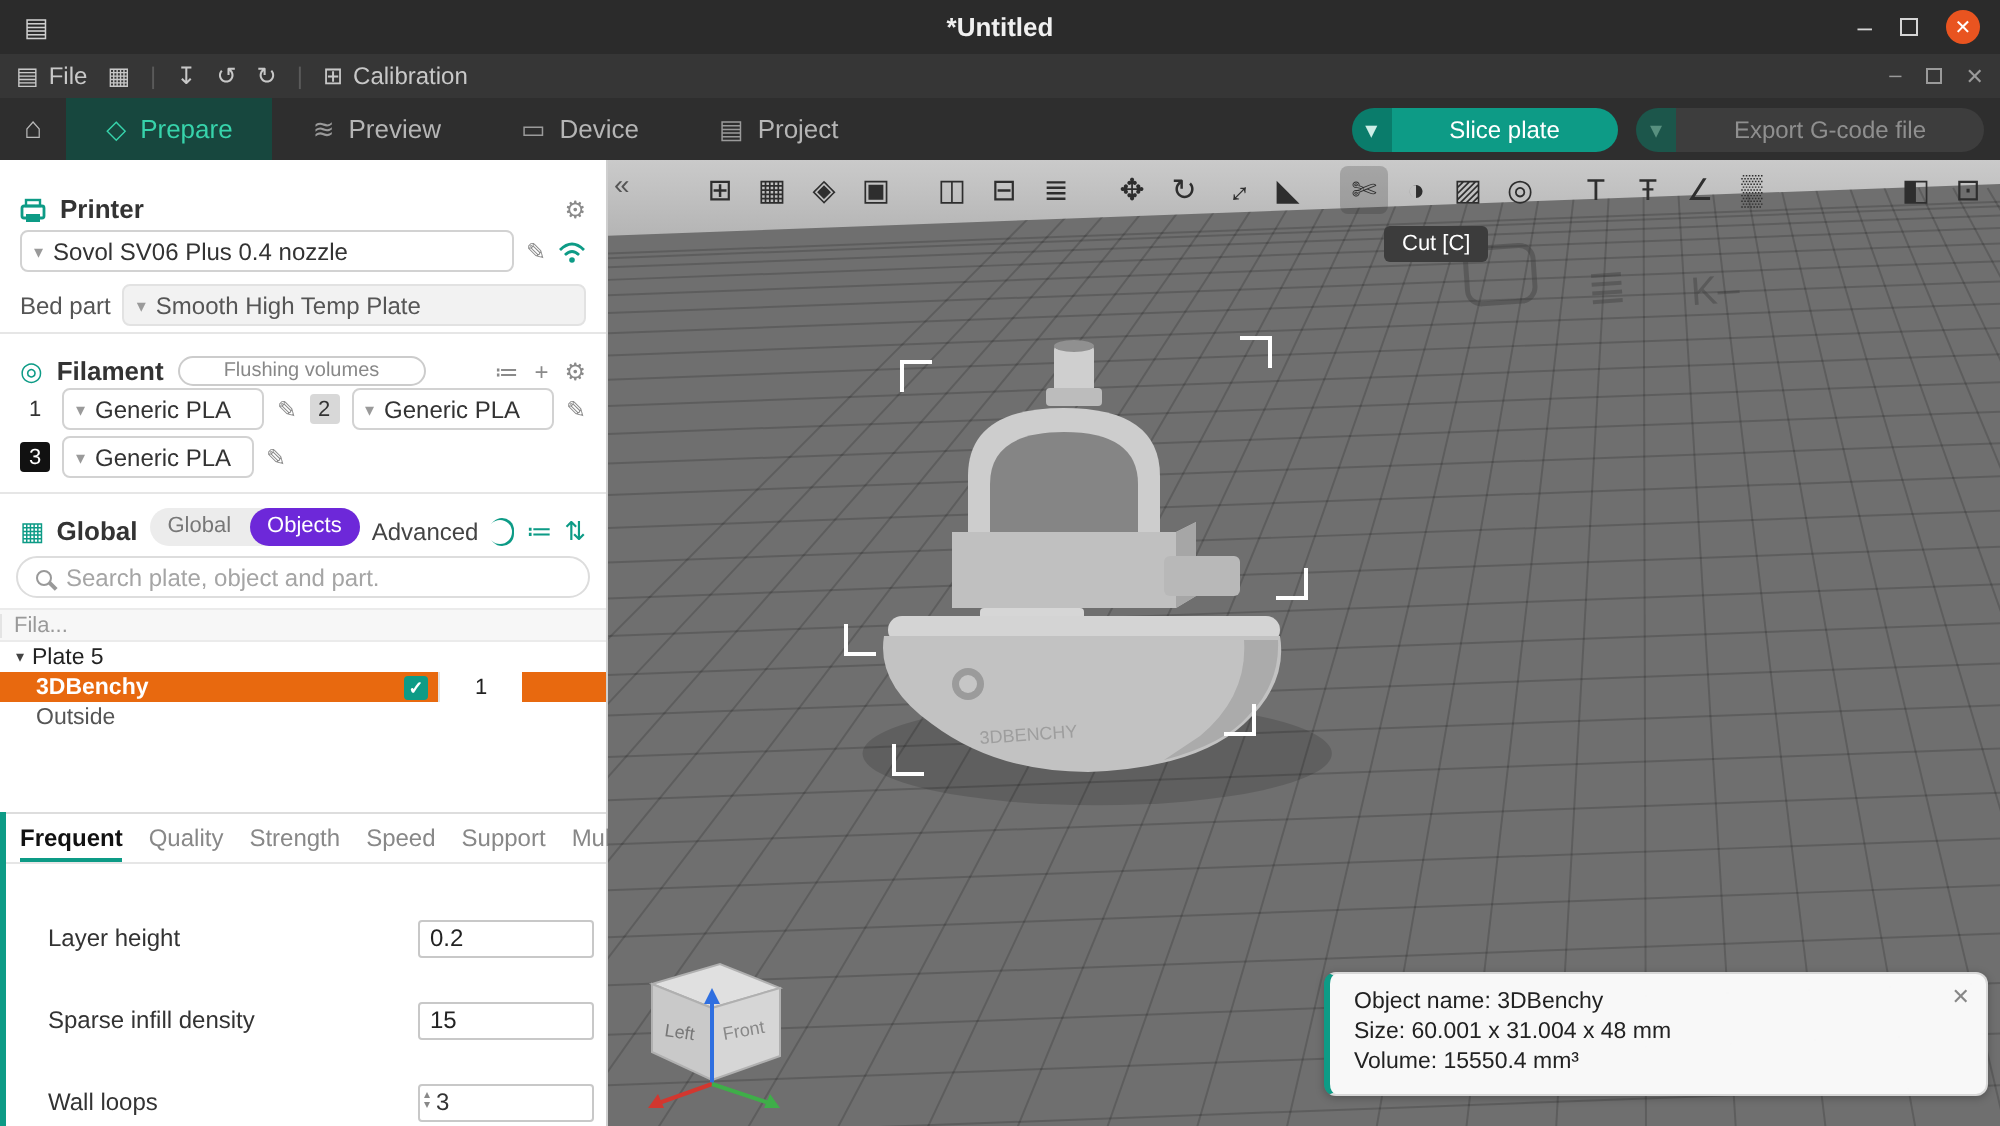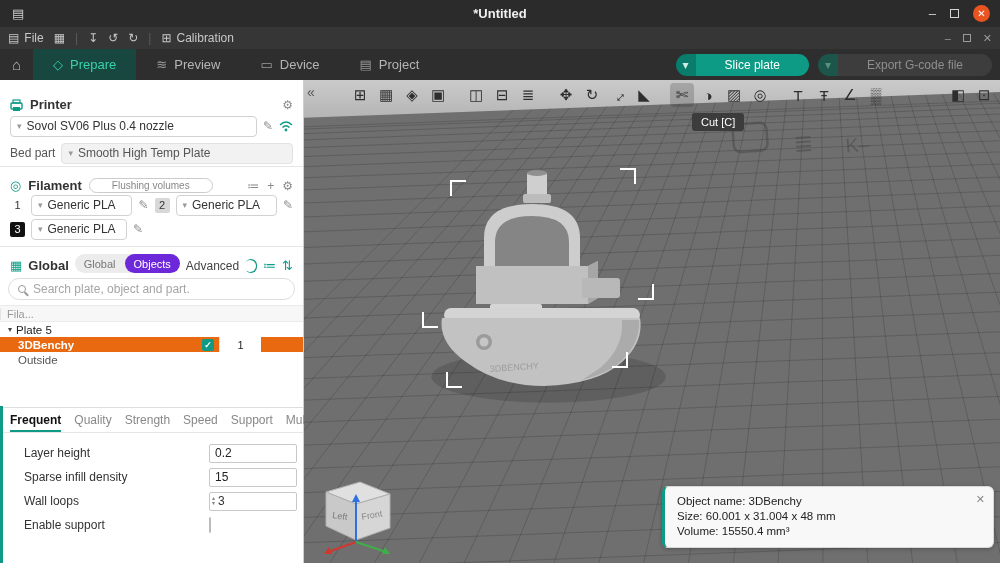--- a/index.html
+++ b/index.html
@@ -79,21 +79,21 @@
   .objrow .nm { flex:1; background:#e8690f; color:#fff; font-weight:bold; display:flex; align-items:center; padding-left:18px; font-size:11.5px; }
   .objrow .chk { width:12px; height:12px; background:#0d9b86; border-radius:2px; color:#fff; font-size:9px; display:flex; align-items:center; justify-content:center; margin:auto 5px auto auto; }
   .objrow .fcell { width:42px; background:#fff; border-left:1px solid #e4e4e4; display:flex; align-items:center; justify-content:center; color:#222; font-size:11px; }
   .objrow .swatch { width:42px; background:#e8690f; }
   .outrow { padding-left:18px; color:#555; }
 
   .spacer40 { height:40px; }
   .ptabs { display:flex; align-items:center; gap:13px; padding:0 10px; height:26px; border-top:1px solid #ddd; border-bottom:1px solid #e6e6e6; font-size:12px; color:#888; }
   .ptab.on { color:#111; font-weight:bold; position:relative; }
   .ptab.on::after { content:""; position:absolute; left:0; right:0; bottom:-5px; height:2px; background:#0d9b86; }
-  .prow { display:flex; align-items:center; height:24px; padding:0 6px 0 24px; }
+  .prow { display:flex; align-items:center; height:24px; padding:0 6px 0 24px;margin-top:17px; }
   .prow .plab { flex:1; color:#333; font-size:12px; }
   .pinput { width:88px; height:19px; border:1px solid #c8c8c8; border-radius:2px; font-size:12px; padding-left:5px; color:#222; font-family:inherit; display:flex; align-items:center; }
   input.pinput { outline:none; }
   .stepwrap { width:88px; height:19px; border:1px solid #c8c8c8; border-radius:2px; display:flex; align-items:center; padding-left:2px; gap:3px; }
   .stepper { display:flex; flex-direction:column; font-size:6px; line-height:5px; color:#888; }
   .ckbox { width:13px; height:13px; border:1px solid #bbb; background:#f6f6f6; border-radius:2px; }
   .ckcell { width:88px; }
   .accentbar { position:absolute; left:0; top:326px; bottom:0; width:3px; background:#0d9b86; }
 
   
@@ -318,24 +318,20 @@
     </div>
     <div class="prow">
       <span class="plab">Wall loops</span>
       <div class="stepwrap">
         <span class="stepper">
           <span>▴</span>
           <span>▾</span>
         </span>
         <span>3</span>
       </div>
-    </div>
-    <div class="prow">
-      <span class="plab">Enable support</span>
-      <span class="ckcell"><span class="ckbox"></span></span>
     </div>
 
     <div class="accentbar"></div>
   </div>
 
   <div class="viewport">
 
     <svg class="plate-svg" viewBox="0 0 700 485" preserveAspectRatio="none">
       <defs>
         <clipPath id="plateclip">

